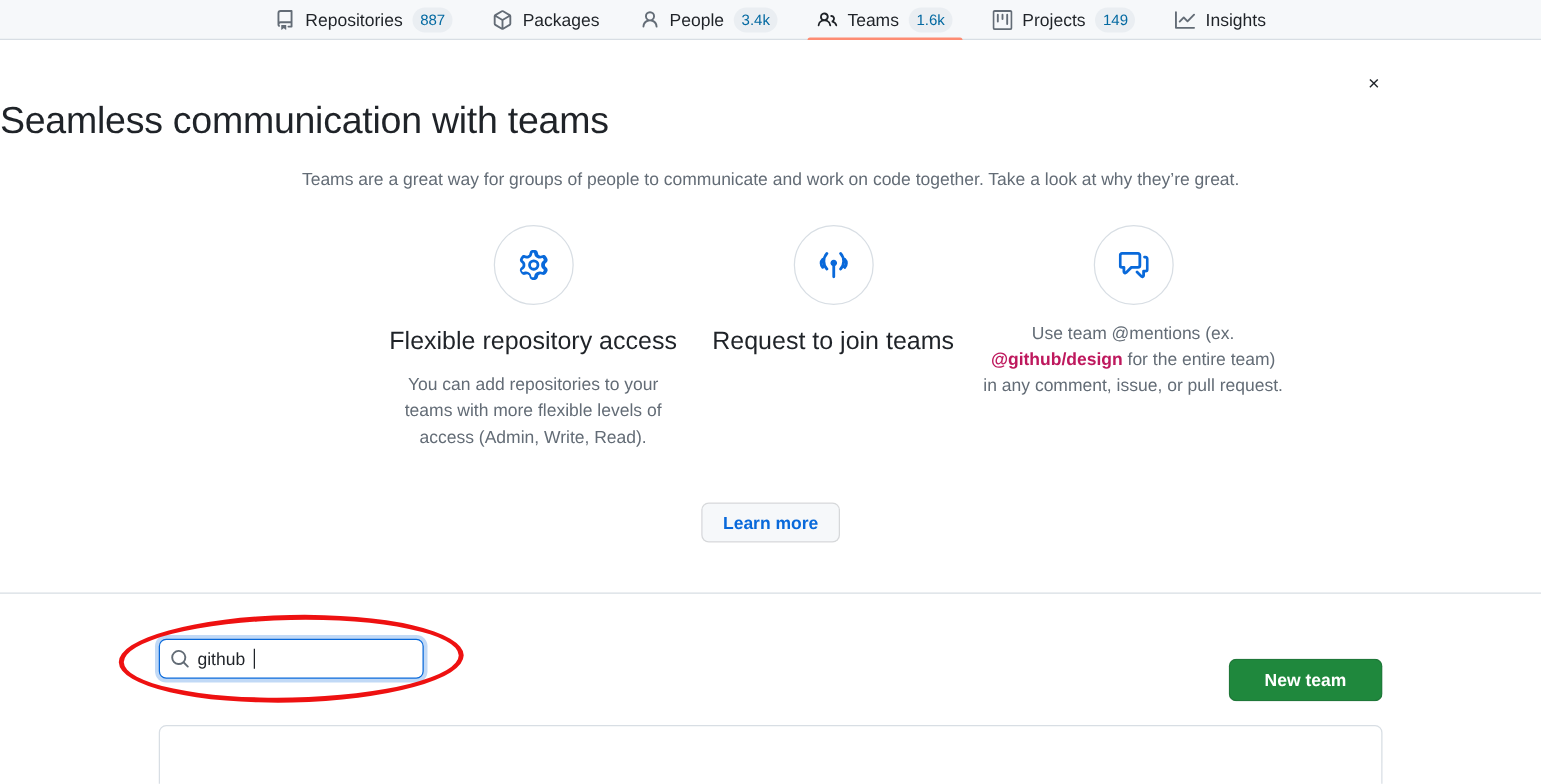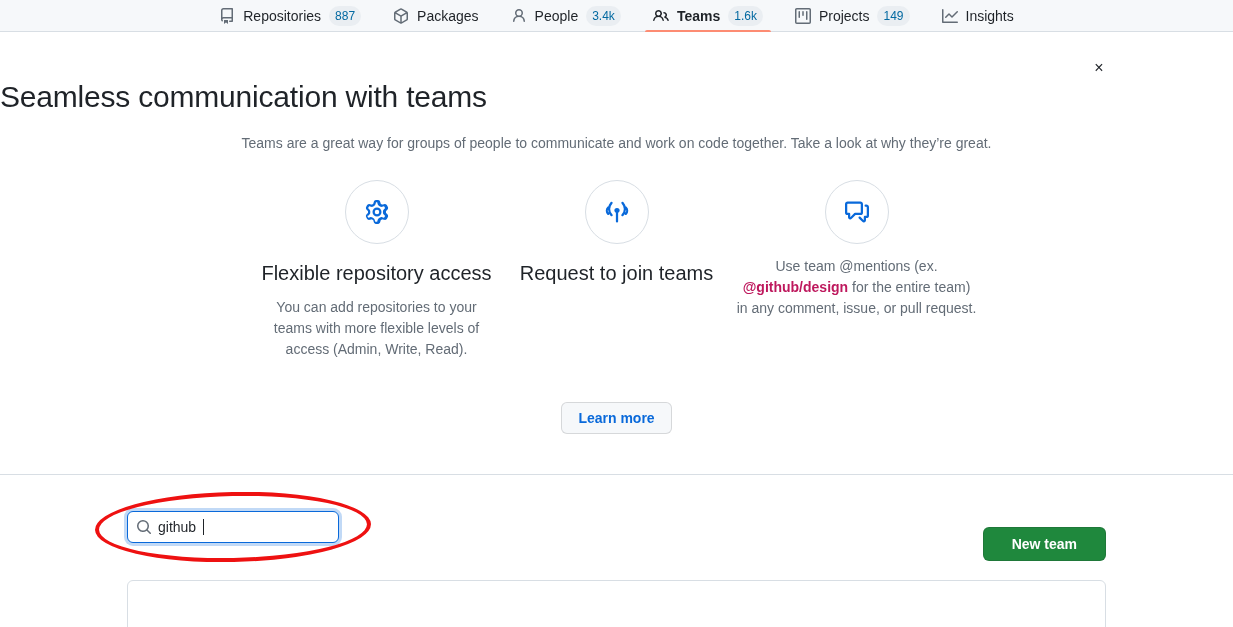--- a/index.html
+++ b/index.html
@@ -27,21 +27,21 @@
     align-items: center;
     gap: 8px;
     padding: 0 16px;
     font-size: 14px;
     color: #1f2328;
     cursor: pointer;
     position: relative;
     white-space: nowrap;
   }
   .nav-item .nav-label { line-height: 1; }
-  .nav-item.active .nav-label { font-weight: 700; }
+  .nav-item.active .nav-label { font-weight: 400; }
   .nav-item.active::after {
     content: "";
     position: absolute;
     left: 8px; right: 8px;
     bottom: -1px;
     height: 2px;
     background: #fd8c73;
     border-radius: 6px 6px 0 0;
   }
   .nav-icon { display: inline-flex; color: #636c76; }
@@ -91,21 +91,21 @@
     text-align: center;
     font-size: 14px;
     line-height: 1.6;
     color: #636c76;
   }
 
   .features {
     margin: 26px auto 0;
     width: 820px;
     display: flex;
-    justify-content: center;
+    justify-content: flex-end;
   }
   .feature { width: 240px; text-align: center; }
   .feature-circle {
     width: 64px; height: 64px;
     margin: 0 auto;
     border: 1px solid #d8dee4;
     border-radius: 50%;
     display: flex; align-items: center; justify-content: center;
     color: #0969da;
   }

